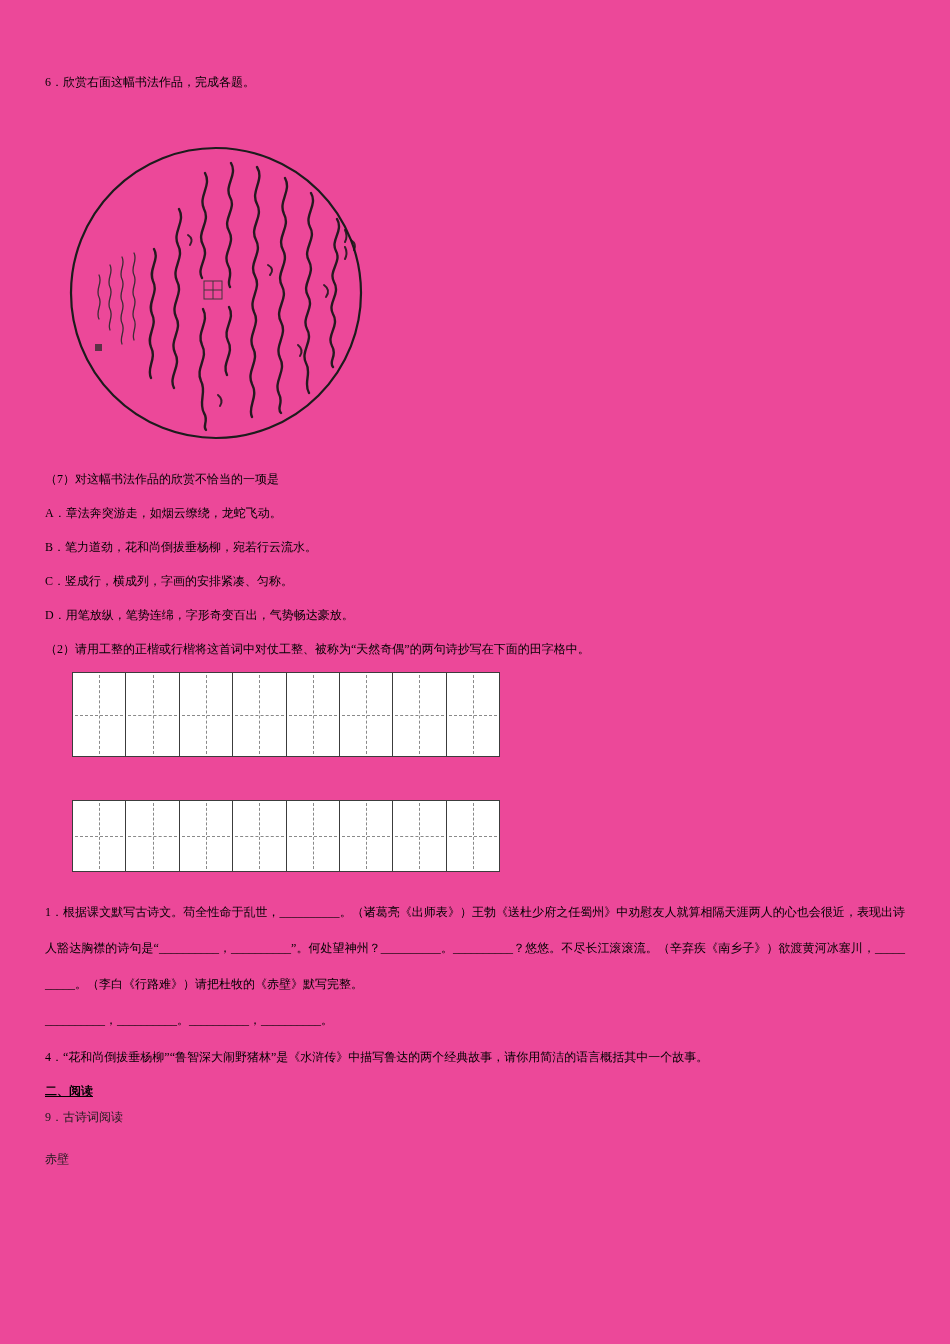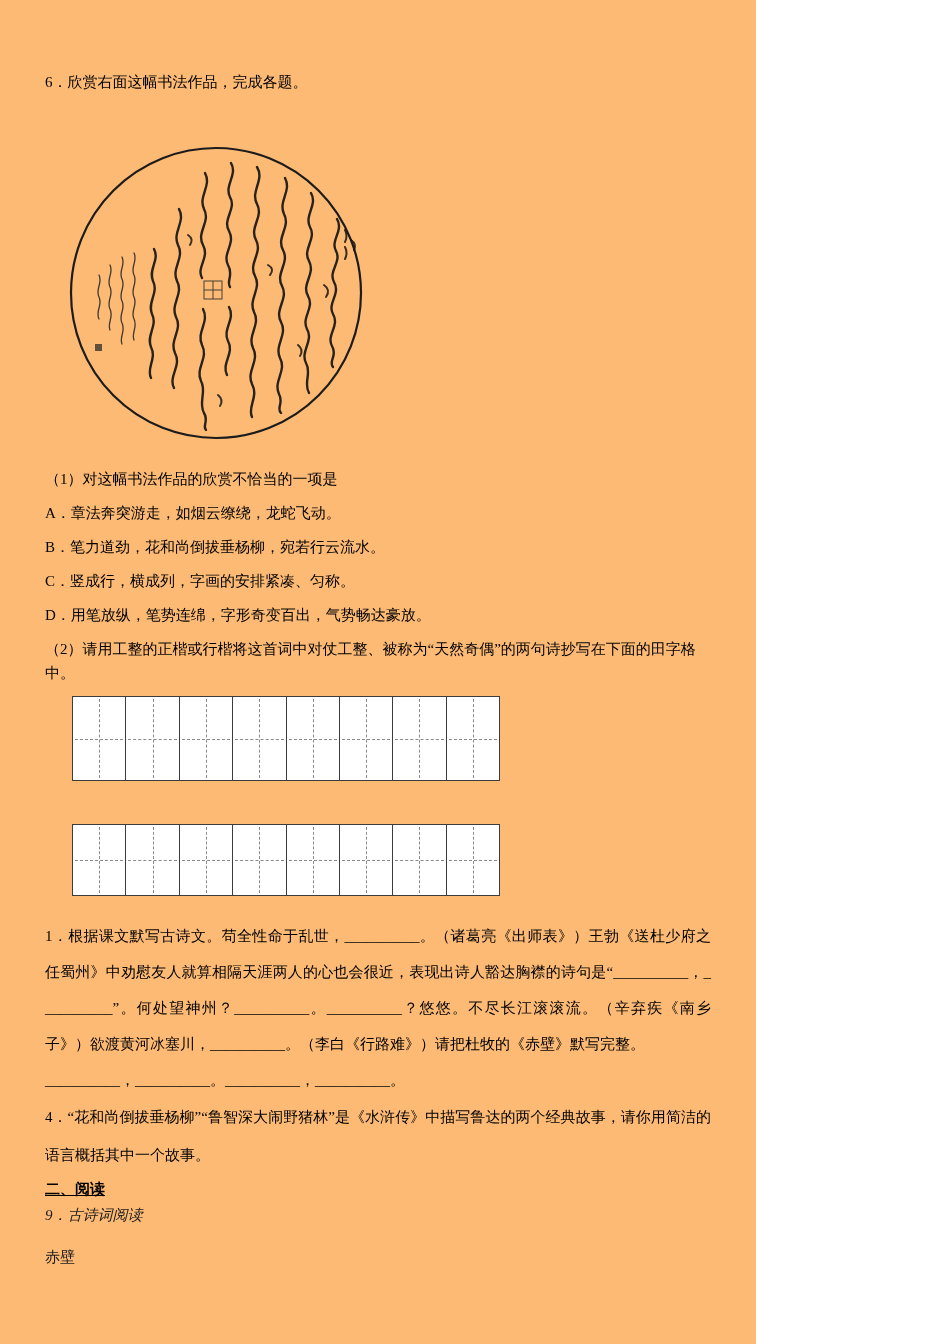--- a/index.html
+++ b/index.html
@@ -1,41 +1,41 @@
 <!DOCTYPE html>
 <html><head>
 <meta charset="utf-8">
 <style>
   * { margin:0; padding:0; box-sizing:border-box; }
   html,body { background:#ffffff; }
   body { width:950px; font-family:"Liberation Serif","DejaVu Serif",serif; }
   .page {
-    width:756px; height:1344px; background:#fdba74; color:#000;
+    width:950px; height:1344px; background:#ec4899; color:#000;
     padding:70px 45px 30px 45px; position:relative; overflow:hidden;
-    font-size:15px; line-height:24px;
+    font-size:12px; line-height:24px;
   }
   .q-title { line-height:24px; }
   .artwork { margin:51px 0 0 23px; width:296px; height:296px; }
   .artwork svg { display:block; width:296px; height:296px; }
   .prompt-1 { margin-top:26px; }
   .option { margin-top:10px; line-height:24px; }
   .prompt-2 { margin-top:10px; }
   .tzg-row { display:flex; width:428px; margin-left:27px; }
   .tzg-row.tall { height:85px; margin-top:11px; }
   .tzg-row.short { height:72px; margin-top:43px; }
   .tzg-cell { position:relative; flex:1; border:1px solid #3c3c3c; margin-left:-1px; background:#fff; }
   .tzg-cell:first-child { margin-left:0; }
   .tzg-cell::before { content:""; position:absolute; left:50%; top:2px; bottom:2px; border-left:1px dashed #8a8a8a; }
   .tzg-cell::after  { content:""; position:absolute; top:50%; left:2px; right:2px; border-top:1px dashed #8a8a8a; }
   .para { text-align:justify; word-break:break-all; line-height:36px; }
   .q7 { margin-top:22px; }
   .q7-blanks { line-height:36px; }
   .q8 { line-height:38px; }
   .section-title { font-weight:bold; line-height:26px; margin-top:2px;text-decoration:underline; }
-  .q9-title { line-height:26px; color:#1b1b1b;font-style:italic; }
+  .q9-title { line-height:26px; color:#1b1b1b; }
   .poem-title { margin-top:16px; line-height:26px; color:#1b1b1b; }
 </style>
 </head>
 <body>
 
 <div class="page">
 
   <p class="q-title">6．欣赏右面这幅书法作品，完成各题。</p>
 
   <div class="artwork">
@@ -71,21 +71,21 @@
       </g>
       <g stroke="#333333" stroke-width="1" fill="none" opacity="0.9">
         <rect x="136" y="136" width="18" height="18"></rect>
         <line x1="136" y1="145" x2="154" y2="145"></line>
         <line x1="145" y1="136" x2="145" y2="154"></line>
       </g>
       <rect x="27" y="199" width="7" height="7" fill="#2b2b2b" opacity="0.75"></rect>
     </svg>
   </div>
 
-  <p class="prompt-1">（1）对这幅书法作品的欣赏不恰当的一项是</p>
+  <p class="prompt-1">（7）对这幅书法作品的欣赏不恰当的一项是</p>
   <p class="option">A．章法奔突游走，如烟云缭绕，龙蛇飞动。</p>
   <p class="option">B．笔力道劲，花和尚倒拔垂杨柳，宛若行云流水。</p>
   <p class="option">C．竖成行，横成列，字画的安排紧凑、匀称。</p>
   <p class="option">D．用笔放纵，笔势连绵，字形奇变百出，气势畅达豪放。</p>
 
   <p class="prompt-2">（2）请用工整的正楷或行楷将这首词中对仗工整、被称为“天然奇偶”的两句诗抄写在下面的田字格中。</p>
 
   <div class="tzg-row tall">
       <div class="tzg-cell"></div>
       <div class="tzg-cell"></div>

